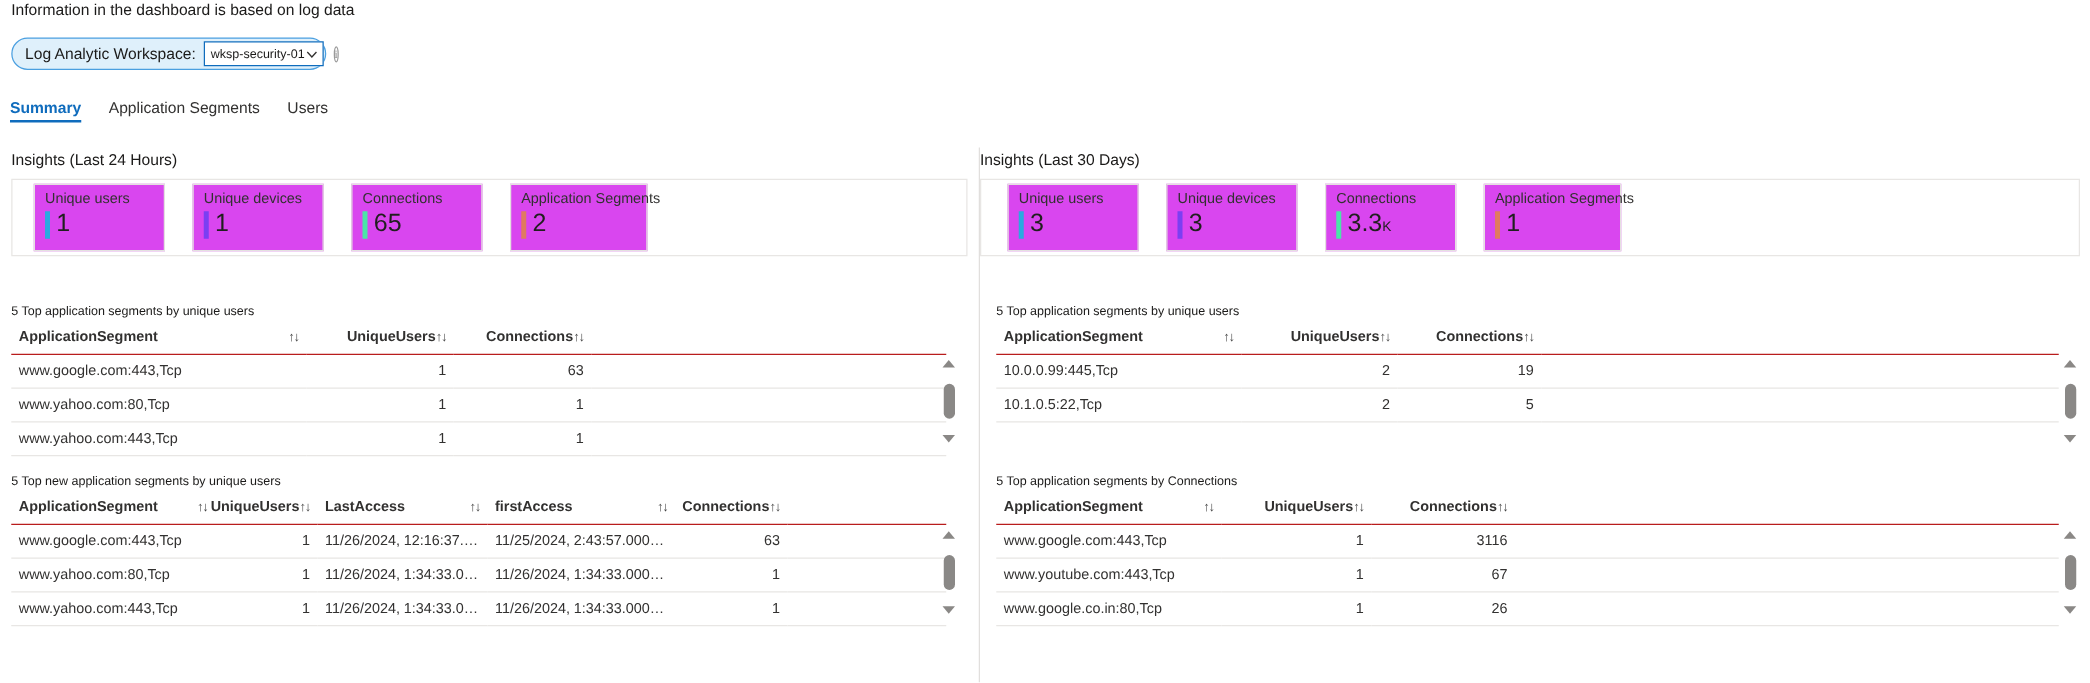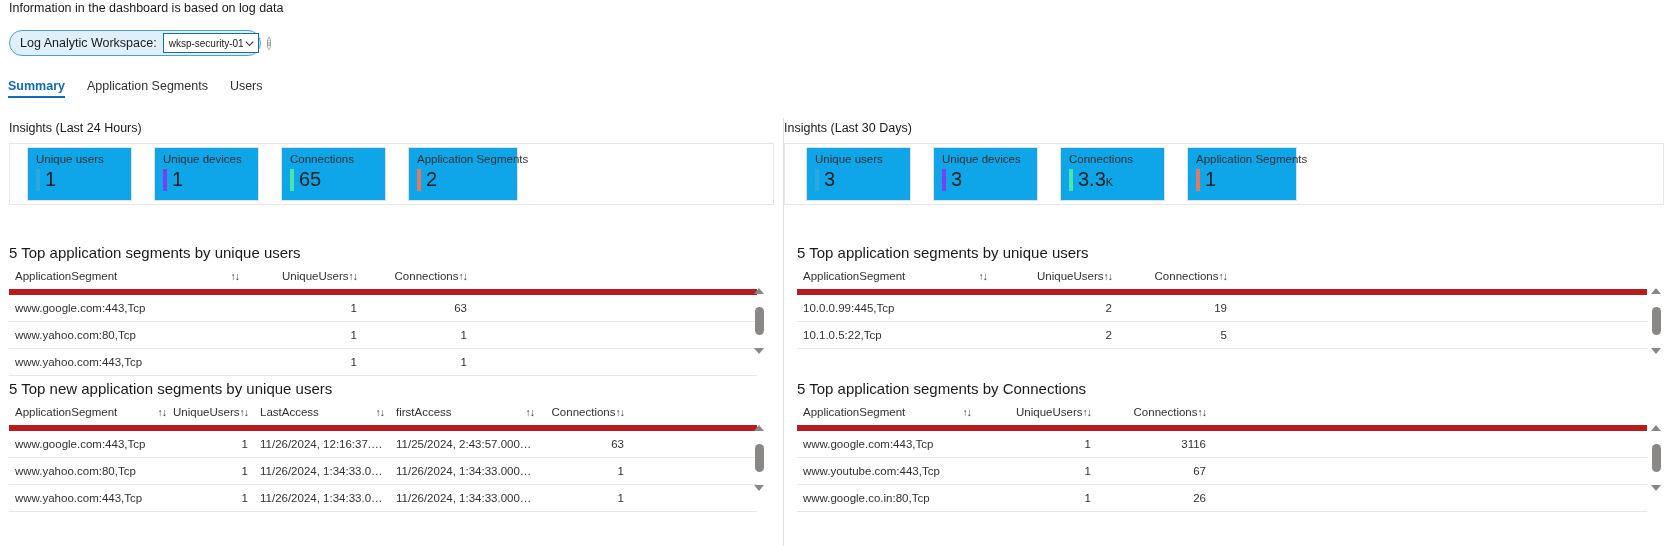--- a/index.html
+++ b/index.html
@@ -85,40 +85,40 @@
     height: 62px;
   }
   .panel-left .kpi-strip  { left: 9px;  width: 765px; }
   .panel-right .kpi-strip { left: 0px;  width: 880px; padding-left: 21px; }
 
   .kpi-card {
     border: 1px solid #e3e1df;
     height: 54px; width: 105px;
     margin-right: 22px;
     padding: 5px 8px 0 8px;
-    background: #0ea5e9;
+    background: #d946ef;
     position: relative;
   }
   .kpi-card.wide { width: 110px; }
   .kpi-card .kpi-label {
     font-size: 11.5px; color: #323130; line-height: 13px; white-space: nowrap;
   }
   .kpi-row { display: flex; align-items: flex-start; margin-top: 2px; }
   .kpi-bar { width: 4px; height: 22px; flex: 0 0 auto; margin-right: 5px; margin-top: 1px; }
   .kpi-value { font-size: 20px; line-height: 22px; color: #201f1e; white-space: nowrap; }
   .kpi-value .suffix { font-size: 11px; }
 
   
   .tbl-block { position: absolute; }
-  .tbl-caption { font-size: 15px; color: #1b1a19; margin-bottom: 7px; }
+  .tbl-caption { font-size: 10px; color: #1b1a19; margin-bottom: 7px; }
   table.grid { border-collapse: collapse; width: 100%; table-layout: fixed; }
   table.grid th {
-    font-size: 11.5px; font-weight: 400; color: #323130;
+    font-size: 11.5px; font-weight: 700; color: #323130;
     text-align: left; padding: 2px 6px 7px 6px;
-    border-bottom: 6px solid #b91c1c;
+    border-bottom: 1px solid #b91c1c;
     white-space: nowrap;
   }
   table.grid th.num { text-align: right; }
   table.grid td {
     font-size: 11.5px; color: #323130;
     padding: 7px 6px 7px 6px;
     border-bottom: 1px solid #e8e6e4;
     white-space: nowrap; overflow: hidden; text-overflow: ellipsis;
   }
   table.grid td.num { text-align: right; }

